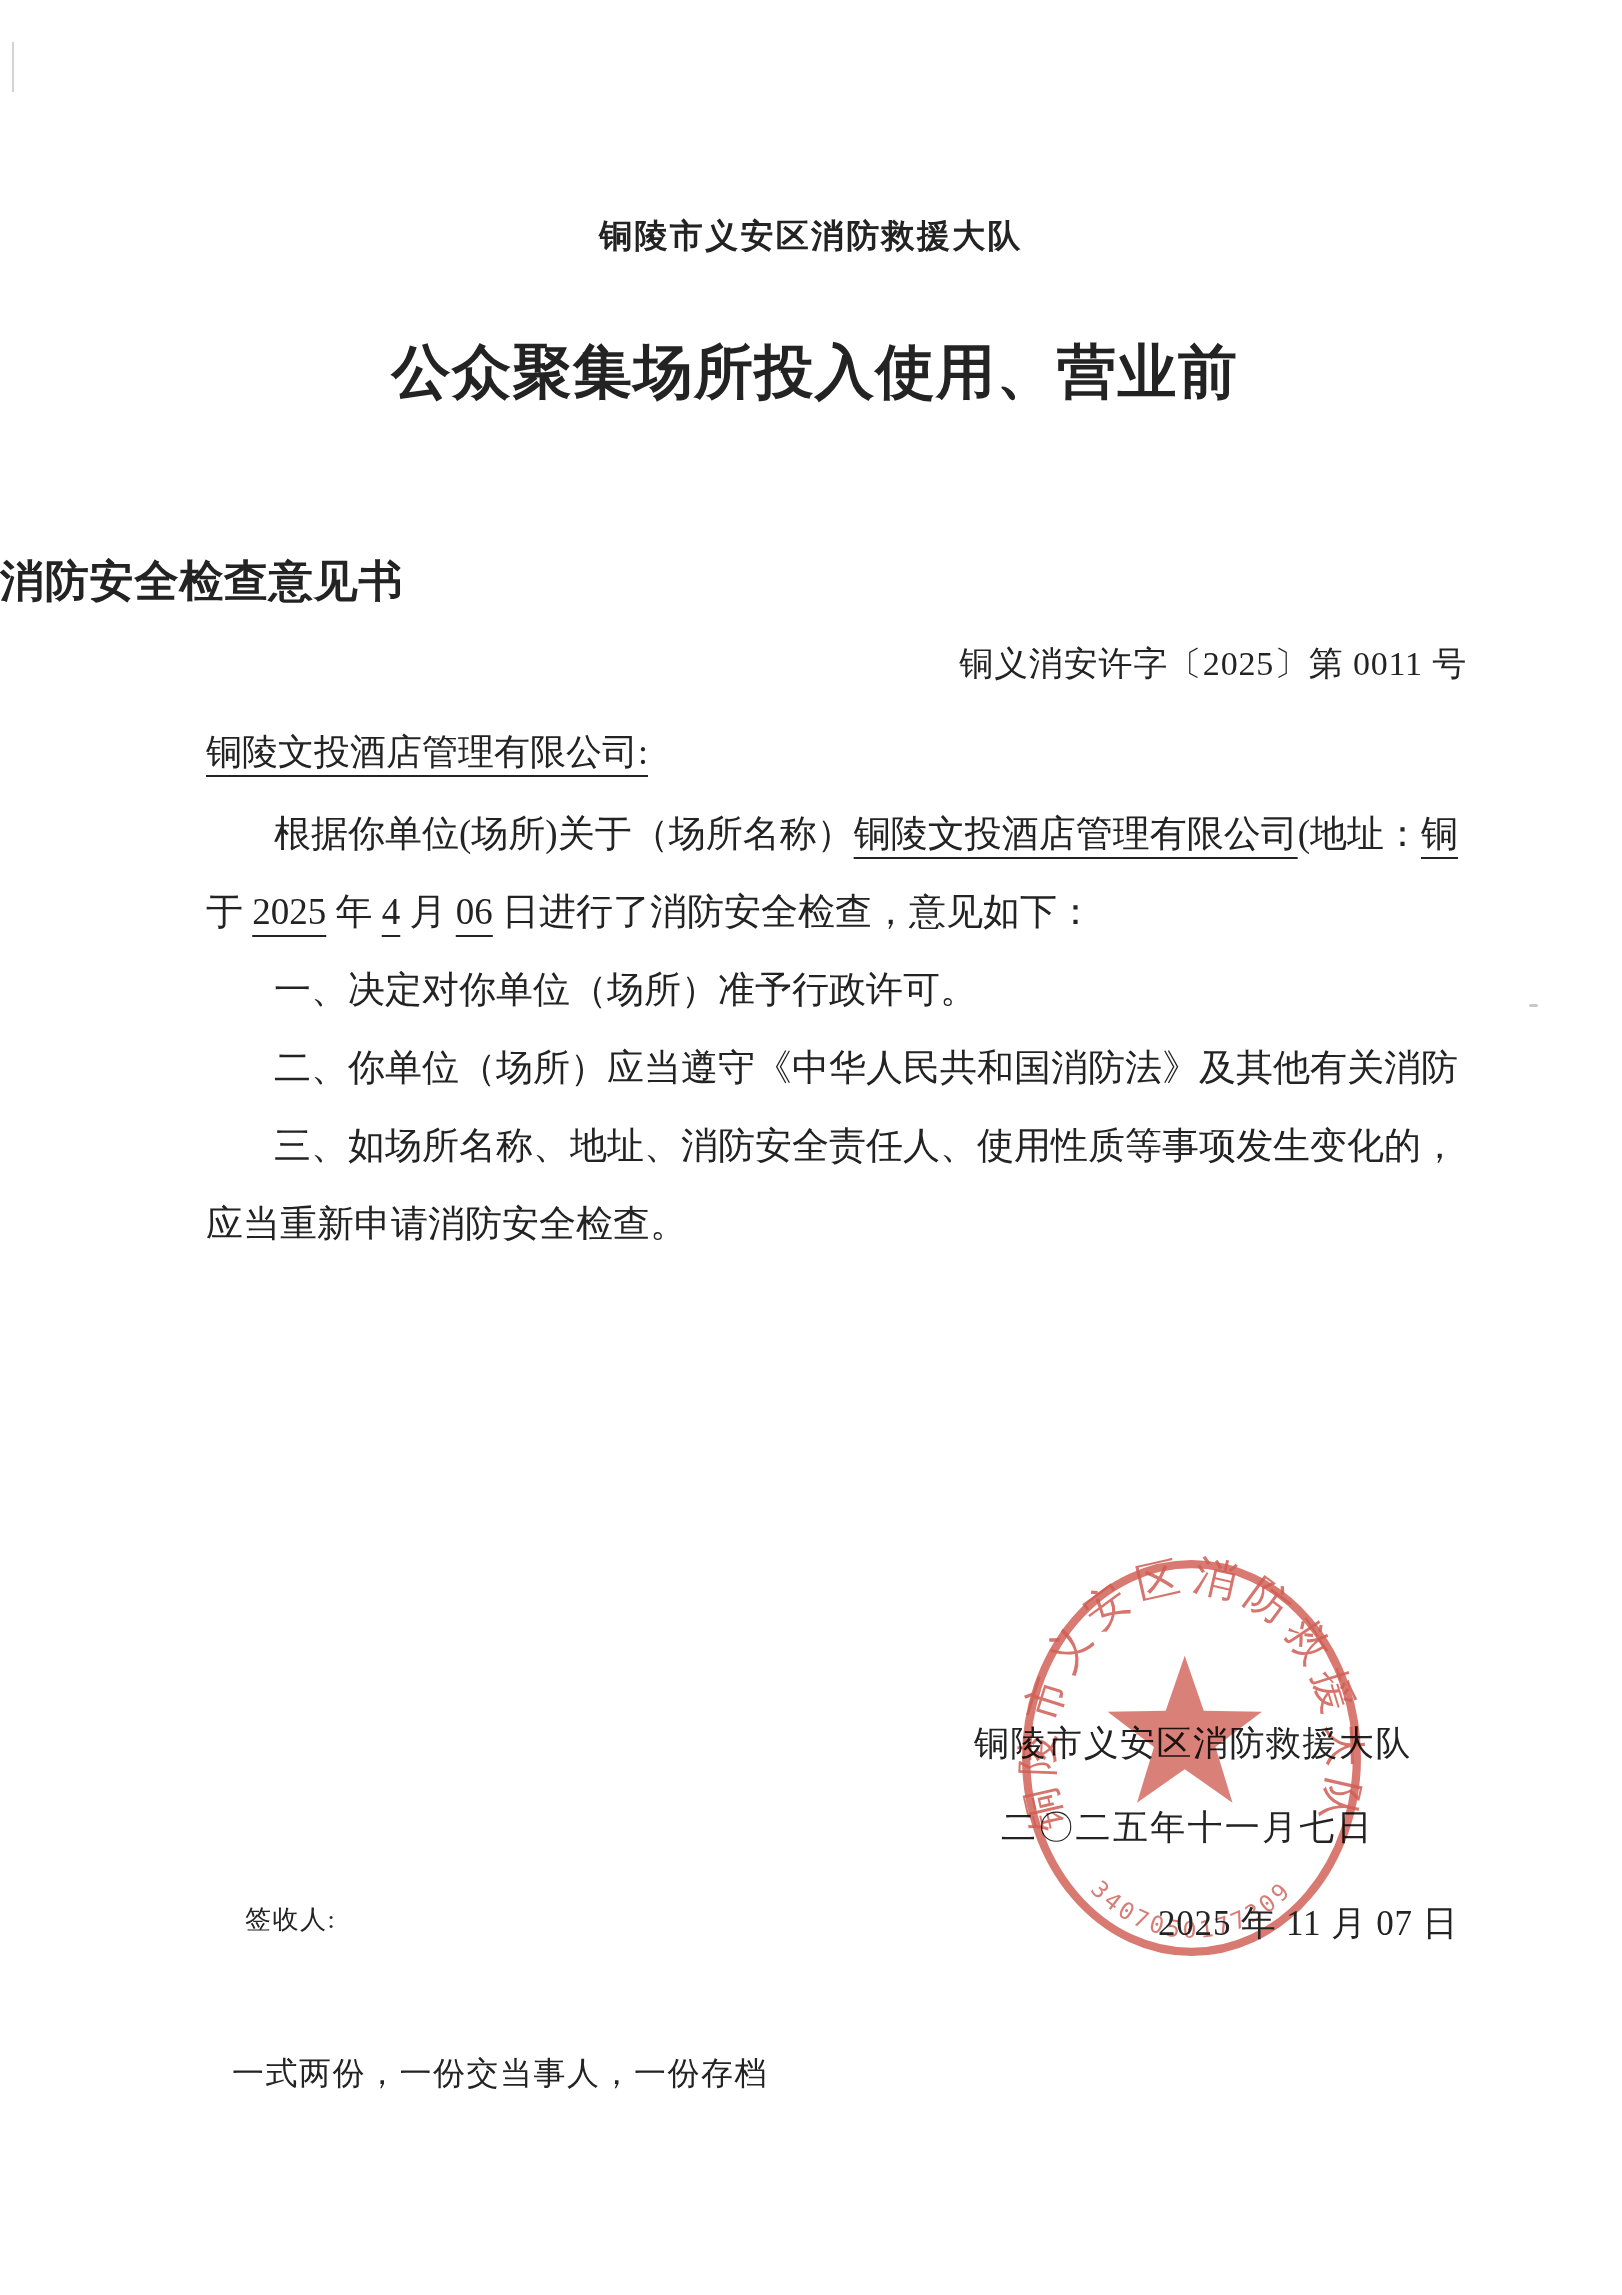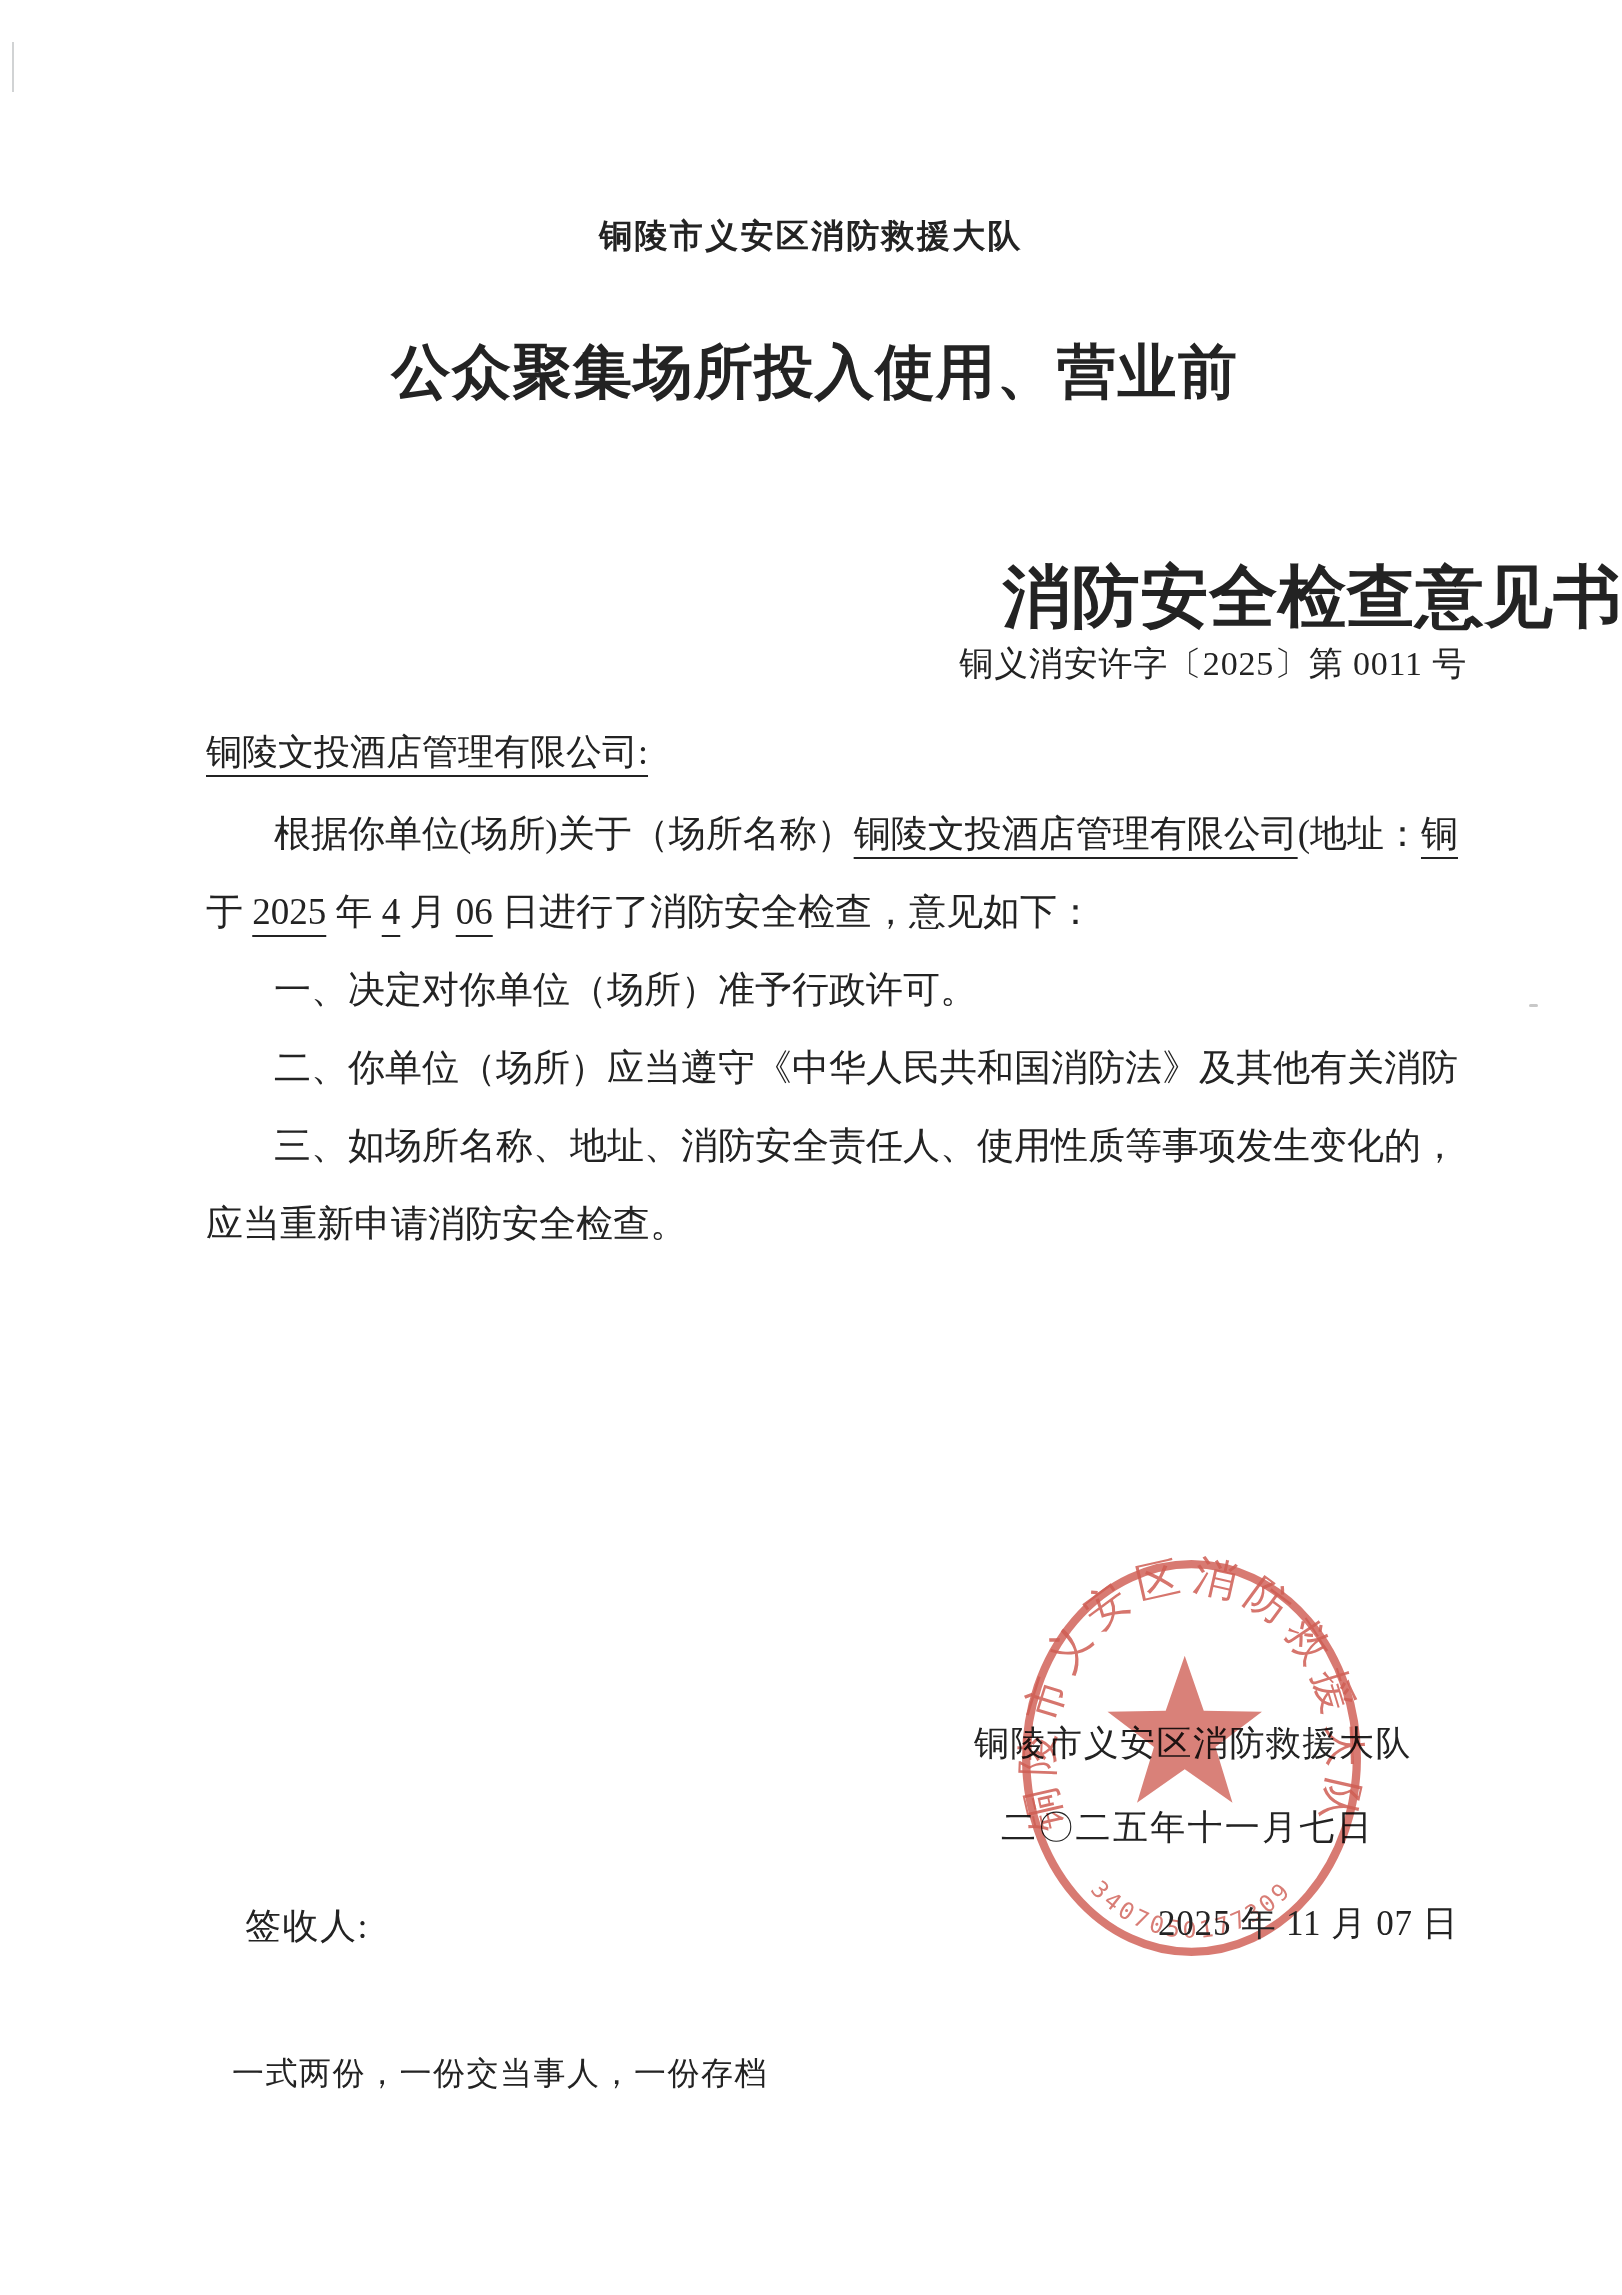--- a/index.html
+++ b/index.html
@@ -9,34 +9,34 @@
     overflow:hidden;
   }
   .abs{position:absolute;white-space:nowrap;}
   
   .artifact-line{left:12px;top:42px;width:2.3px;height:50px;background:#b9bcbd;opacity:.65;}
   .artifact-dot{left:1529px;top:1004px;width:9px;height:3px;background:#9a9a9a;opacity:.55;border-radius:1.5px;}
   
   .agency{left:0;right:0;top:214px;text-align:center;font-size:33px;font-weight:700;letter-spacing:2.3px;}
   .title1{left:0;right:0;top:333px;text-align:center;font-size:59px;font-weight:700;letter-spacing:1.5px;
           font-family:"Liberation Sans","DejaVu Sans",sans-serif;margin-left:8px;}
-  .title2{left:0;right:0;top:552px;text-align:right;font-size:68px;font-weight:700;letter-spacing:0.8px;
+  .title2{left:0;right:0;top:552px;text-align:left;font-size:44px;font-weight:700;letter-spacing:0.8px;
           font-family:"Liberation Sans","DejaVu Sans",sans-serif;}
   .docnum{right:155px;top:641px;font-size:34px;letter-spacing:0.8px;}
   
   .addressee{left:206px;top:728px;font-size:36px;}
   .addressee span{text-decoration:underline;text-decoration-thickness:2.3px;text-underline-offset:11.3px;}
   .body-block{left:206px;top:795px;font-size:37px;line-height:78px;}
   .bline{white-space:nowrap;}
   .bline.indent{padding-left:68px;}
   .bline .u{text-decoration:underline;text-decoration-thickness:2.3px;text-underline-offset:11.3px;}
   
   .sig-org{left:974px;top:1720px;font-size:35px;letter-spacing:1.5px;}
   .sig-date-cn{left:1001px;top:1804px;font-size:35px;letter-spacing:2.3px;}
-  .receipt-label{left:245px;top:1902px;font-size:36px;letter-spacing:1.5px;}
+  .receipt-label{left:245px;top:1902px;font-size:26px;letter-spacing:1.5px;}
   .receipt-date{left:1118px;top:1900px;font-size:35px;letter-spacing:0.8px;margin-left:40px;}
   .footer-note{left:232px;top:2052px;font-size:32px;letter-spacing:1.5px;}
   
   .stamp{left:966px;top:1517px;width:451px;height:482px;mix-blend-mode:multiply;opacity:.88;
          filter:blur(0.5px);pointer-events:none;}
 </style>
 </head>
 <body>
 
 <div class="abs artifact-line"></div>

